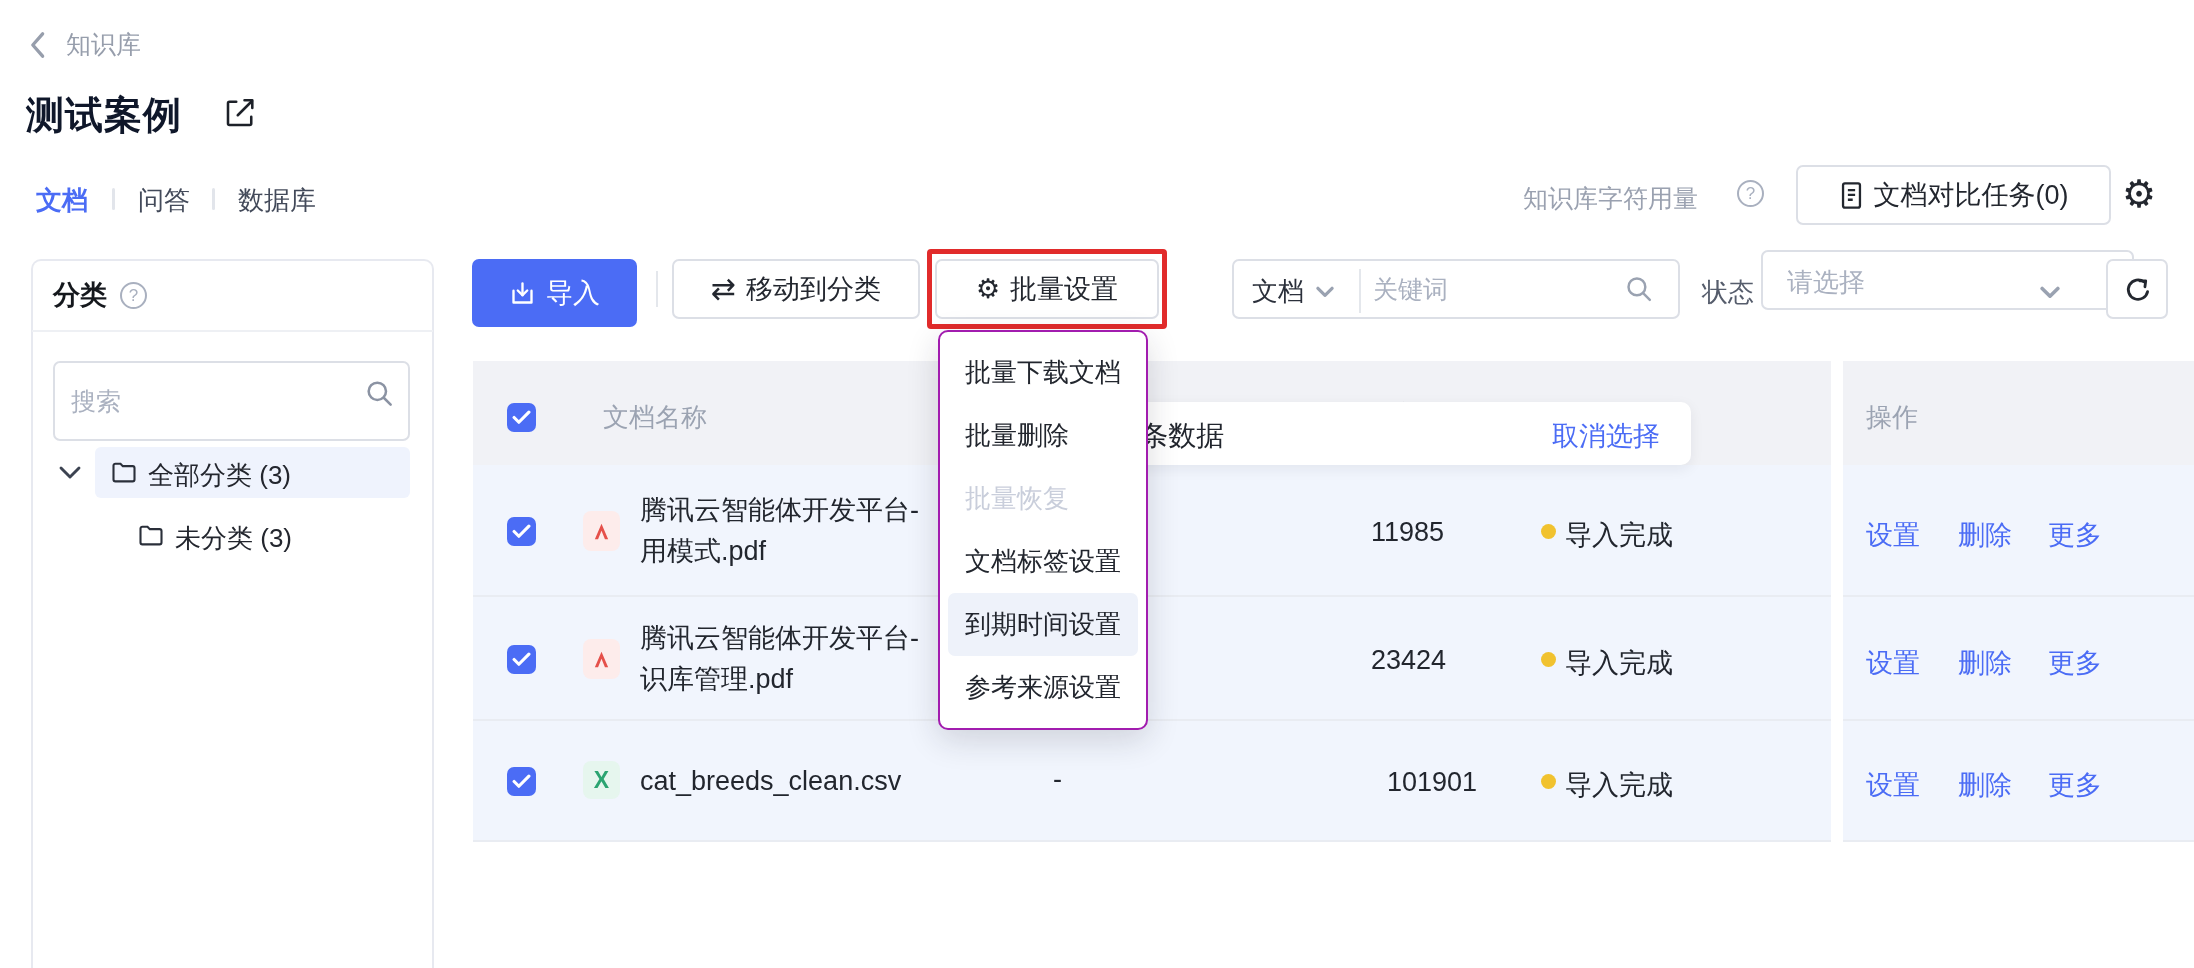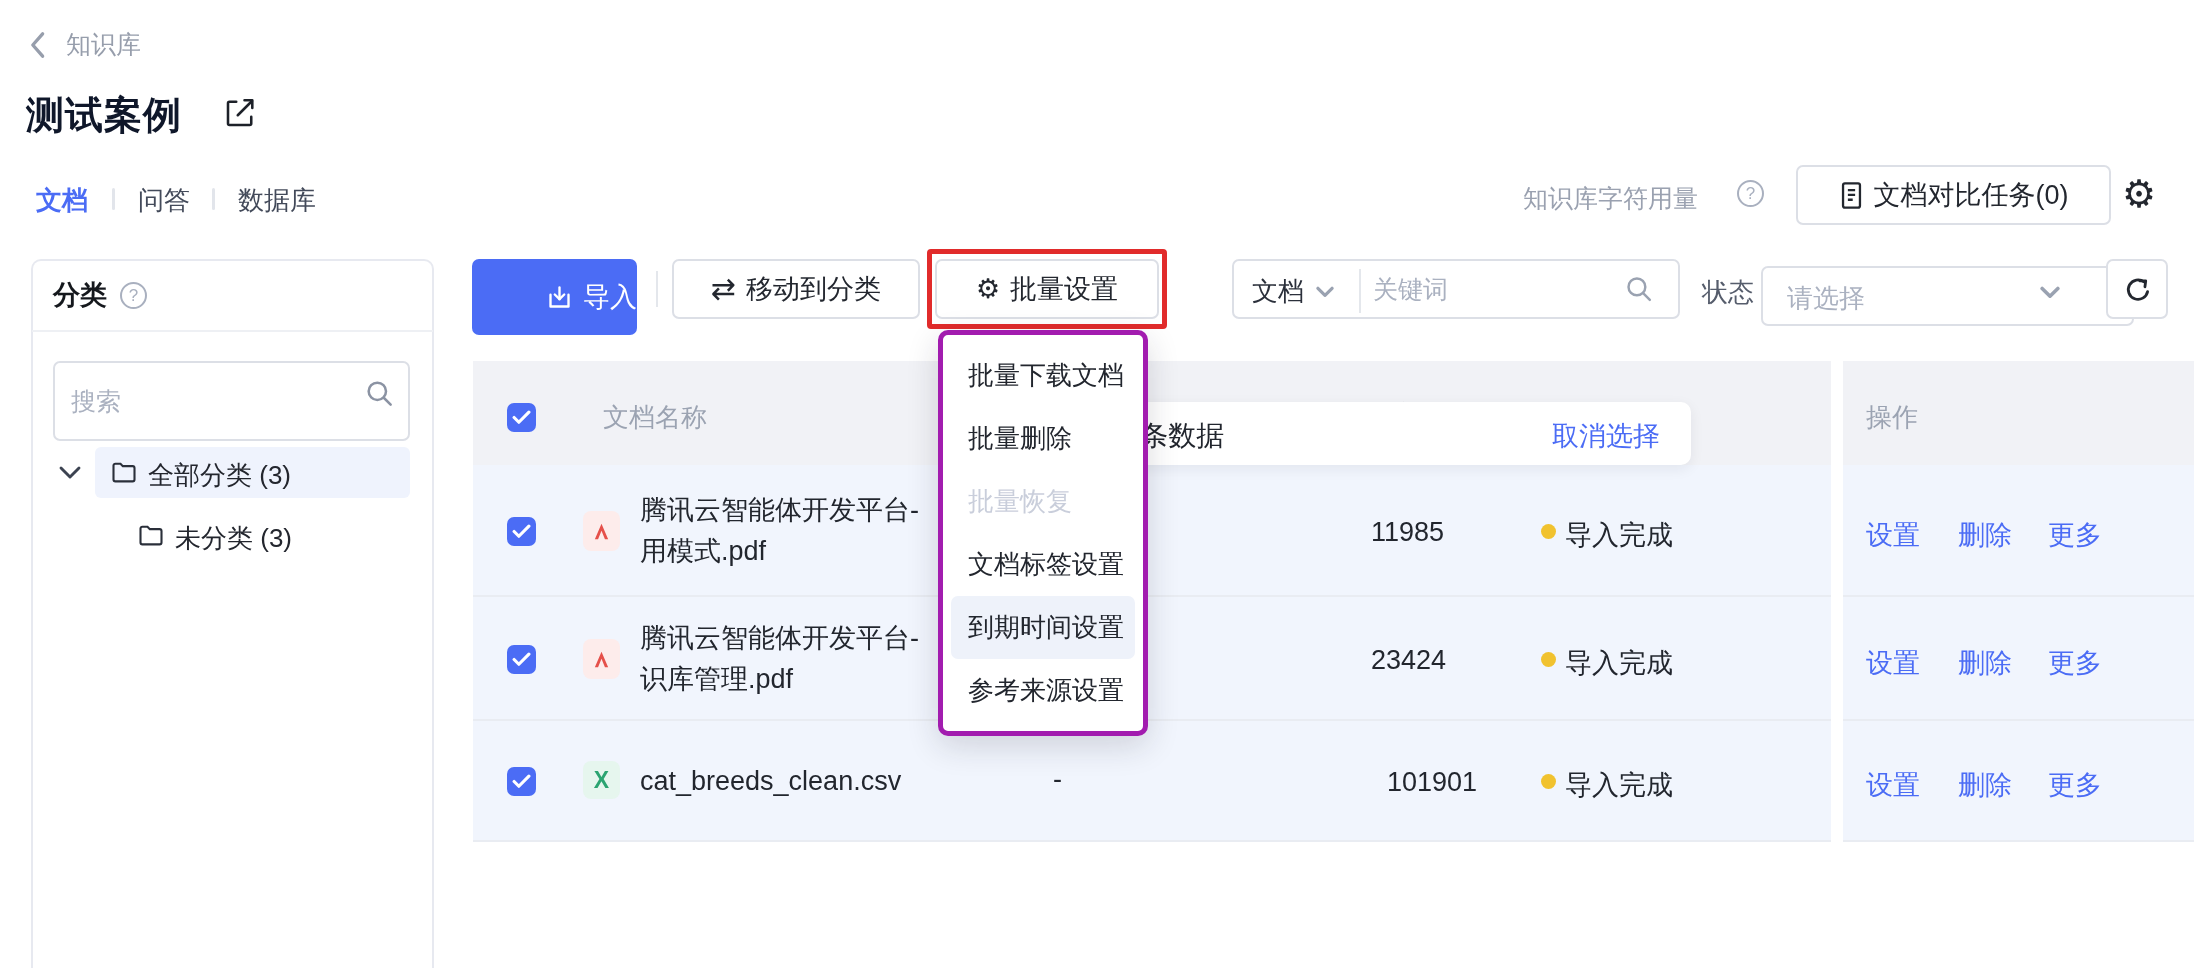--- a/index.html
+++ b/index.html
@@ -41,21 +41,21 @@
   .cell{font-size:27px;color:#22262e;}
   .cb{width:29px;height:29px;border-radius:7px;background:#4b6cf5;display:flex;align-items:center;justify-content:center;cursor:pointer;}
   .ficon{width:37px;height:40px;border-radius:8px;display:flex;align-items:center;justify-content:center;}
   .ficon.pdf{background:#fdeceb;}
   .ficon.csv{background:#e6f6ee;}
   .ficon.csv span{font-size:23px;font-weight:bold;color:#2ba471;}
   .dot{width:15px;height:15px;border-radius:50%;background:#f1c22f;}
   .link{font-size:27px;color:#4b6cf5;cursor:pointer;}
   .rowbg{background:#f1f5fd;border-bottom:2px solid #e9ecf2;box-sizing:border-box;}
   
-  .menu{background:#fff;border:5px solid #a21caf;border-radius:10px;z-index:10;
+  .menu{background:#fff;border:2px solid #a21caf;border-radius:10px;z-index:10;
     box-shadow:0 10px 32px rgba(30,34,44,.16);padding:9px 0;box-sizing:border-box;}
   .menu-item{height:63px;line-height:63px;margin:0 8px;padding-left:17px;font-size:26px;color:#22262e;
     border-radius:7px;cursor:pointer;white-space:nowrap;}
   .menu-item.disabled{color:#c9cedb;cursor:not-allowed;}
   .menu-item.hl{background:#eef2fa;}
   .banner{background:#fff;border-radius:10px;z-index:5;box-shadow:0 4px 14px rgba(30,34,44,.07);}
   .annotation{border:5px solid #e12b2b;border-radius:4px;z-index:9;pointer-events:none;}
 </style>
 </head>
 <body>
@@ -116,21 +116,21 @@
   <svg class="abs" style="left:110px;top:458px;" width="28" height="28" viewBox="0 0 24 24">
       <path d="M3 6.5a1.6 1.6 0 0 1 1.6-1.6h4.4l2 2.1h8.4A1.6 1.6 0 0 1 21 8.6v9.8a1.6 1.6 0 0 1-1.6 1.6H4.6A1.6 1.6 0 0 1 3 18.4z" fill="none" stroke="#2a2f3a" stroke-width="1.8"></path>
     </svg>
   <span class="abs tree-label" style="left:148px;top:458px;">全部分类 (3)</span>
 
   <svg class="abs" style="left:137px;top:521px;" width="28" height="28" viewBox="0 0 24 24">
       <path d="M3 6.5a1.6 1.6 0 0 1 1.6-1.6h4.4l2 2.1h8.4A1.6 1.6 0 0 1 21 8.6v9.8a1.6 1.6 0 0 1-1.6 1.6H4.6A1.6 1.6 0 0 1 3 18.4z" fill="none" stroke="#2a2f3a" stroke-width="1.8"></path>
     </svg>
   <span class="abs tree-label" style="left:175px;top:521px;">未分类 (3)</span>
 
-  <div class="abs btn primary" style="left:472px;top:259px;width:165px;height:76px;justify-content:flex-end;">
+  <div class="abs btn primary" style="left:472px;top:259px;width:165px;height:68px;">
     <svg width="27" height="27" viewBox="0 0 24 24" fill="none" stroke="#ffffff" stroke-width="2.1" stroke-linecap="round" stroke-linejoin="round">
         <path d="M4 9.5V20h16V9.5"></path>
         <path d="M12 3v10.5"></path>
         <path d="M7.8 9.3 12 13.5l4.2-4.2"></path>
       </svg>
     <span>导入</span>
   </div>
   <div class="abs" style="left:656px;top:271px;width:2px;height:36px;background:#e4e7ec;"></div>
 
   <div class="abs btn white" style="left:672px;top:259px;width:248px;height:60px;">
@@ -153,21 +153,21 @@
     </svg>
   <div class="abs" style="left:1360px;top:261px;width:250px;height:56px;">
     <input class="real" style="padding: 13px;" placeholder="关键词">
   </div>
   <svg class="abs" style="left:1624px;top:274px;" width="31" height="31" viewBox="0 0 24 24">
       <circle cx="10" cy="10" r="6.5" fill="none" stroke="#9aa2b1" stroke-width="1.9"></circle>
       <path d="M15 15l5 5" stroke="#9aa2b1" stroke-width="1.9" stroke-linecap="round"></path>
     </svg>
 
   <span class="abs" style="left:1702px;top:275px;font-size:26px;color:#565d6c;">状态</span>
-  <div class="abs input-box" style="left:1761px;top:266px;width:373px;height:60px;">
+  <div class="abs input-box" style="left:1761px;top:250px;width:373px;height:60px;">
     <span class="abs muted" style="left:24px;top:13px;font-size:26px;">请选择</span>
   </div>
   <svg class="abs chev" style="left:2040px;top:286px;" width="20" height="12" viewBox="0 0 14 8">
       <path d="M1.5 1.5 7 7l5.5-5.5"></path>
     </svg>
 
   <div class="abs input-box" style="left:2106px;top:259px;width:62px;height:60px;cursor:pointer;">
     <svg class="abs" style="left:14px;top:13px;" width="32" height="32" viewBox="0 0 24 24" fill="none" stroke="#23272f" stroke-width="2.1" stroke-linecap="round">
         <path d="M19.2 13.2A7.3 7.3 0 1 1 16.6 6"></path>
         <path d="M13.4 5.2h4.4l-.6 4.4" stroke-linejoin="round"></path>

